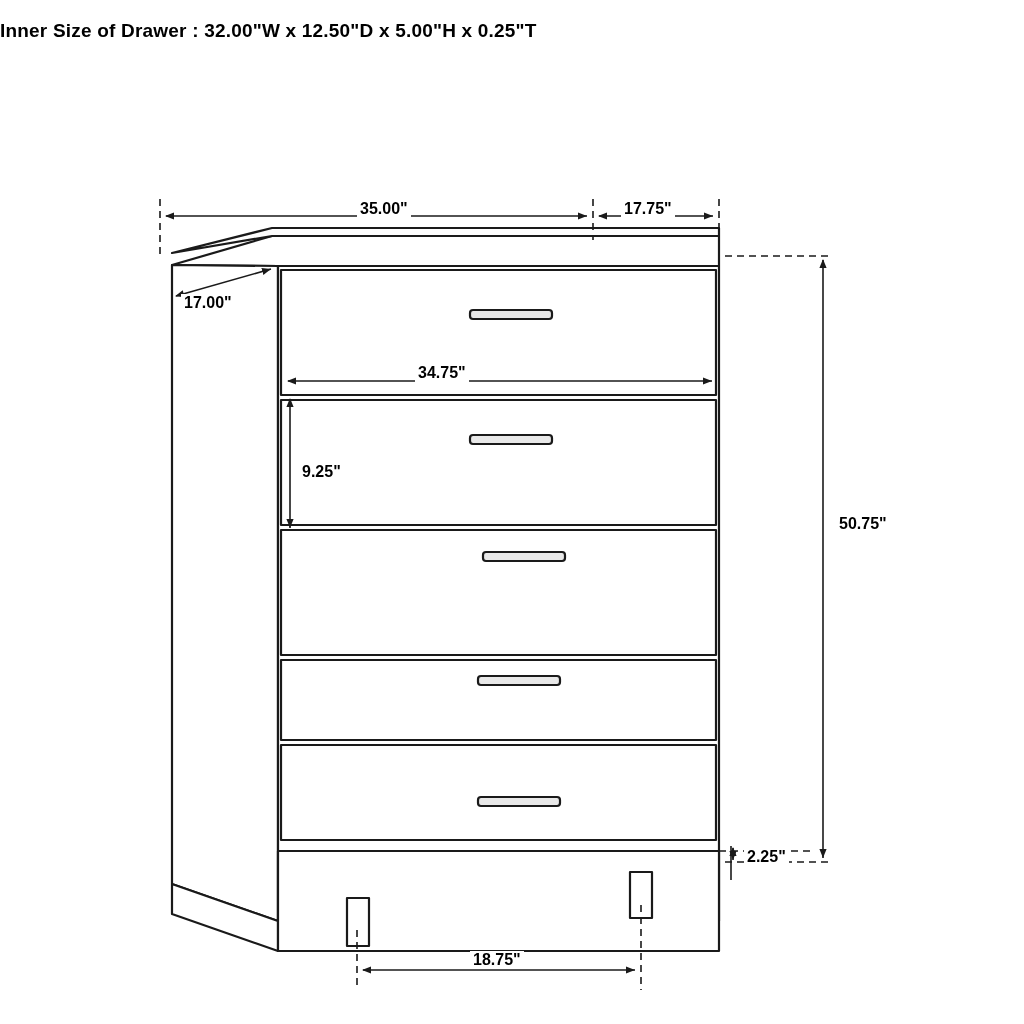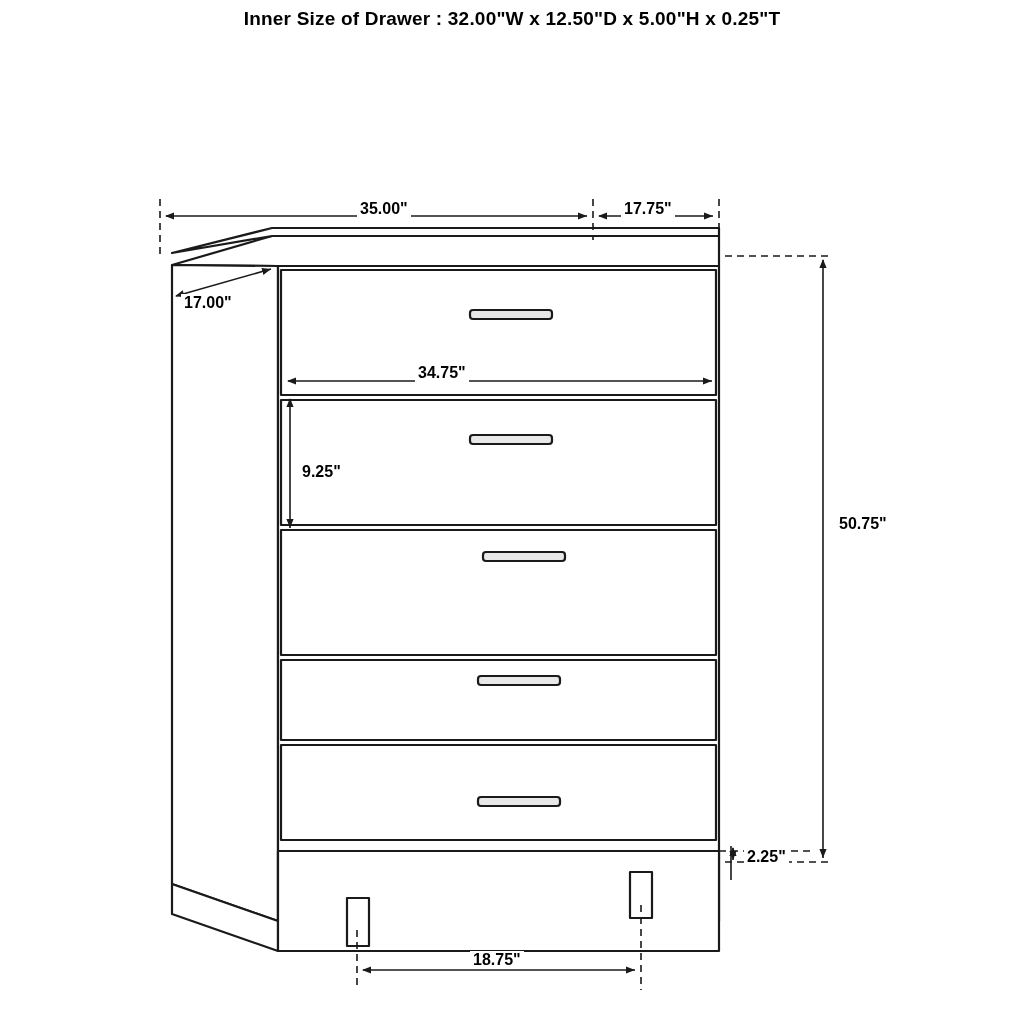--- a/index.html
+++ b/index.html
@@ -15,24 +15,23 @@
     position: relative;
     overflow: hidden;
   }
   #stage {
     position: relative;
     width: 1024px;
     height: 1024px;
   }
   .title {
     position: absolute;
-    top: 8px;
+    top: 20px;
     left: 0;
     width: 1024px;
-    text-align: center;
     font-size: 19px;
     font-weight: bold;
     letter-spacing: 0.2px;
   }
   svg.diagram {
     position: absolute;
     top: 0;
     left: 0;
     width: 1024px;
     height: 1024px;

